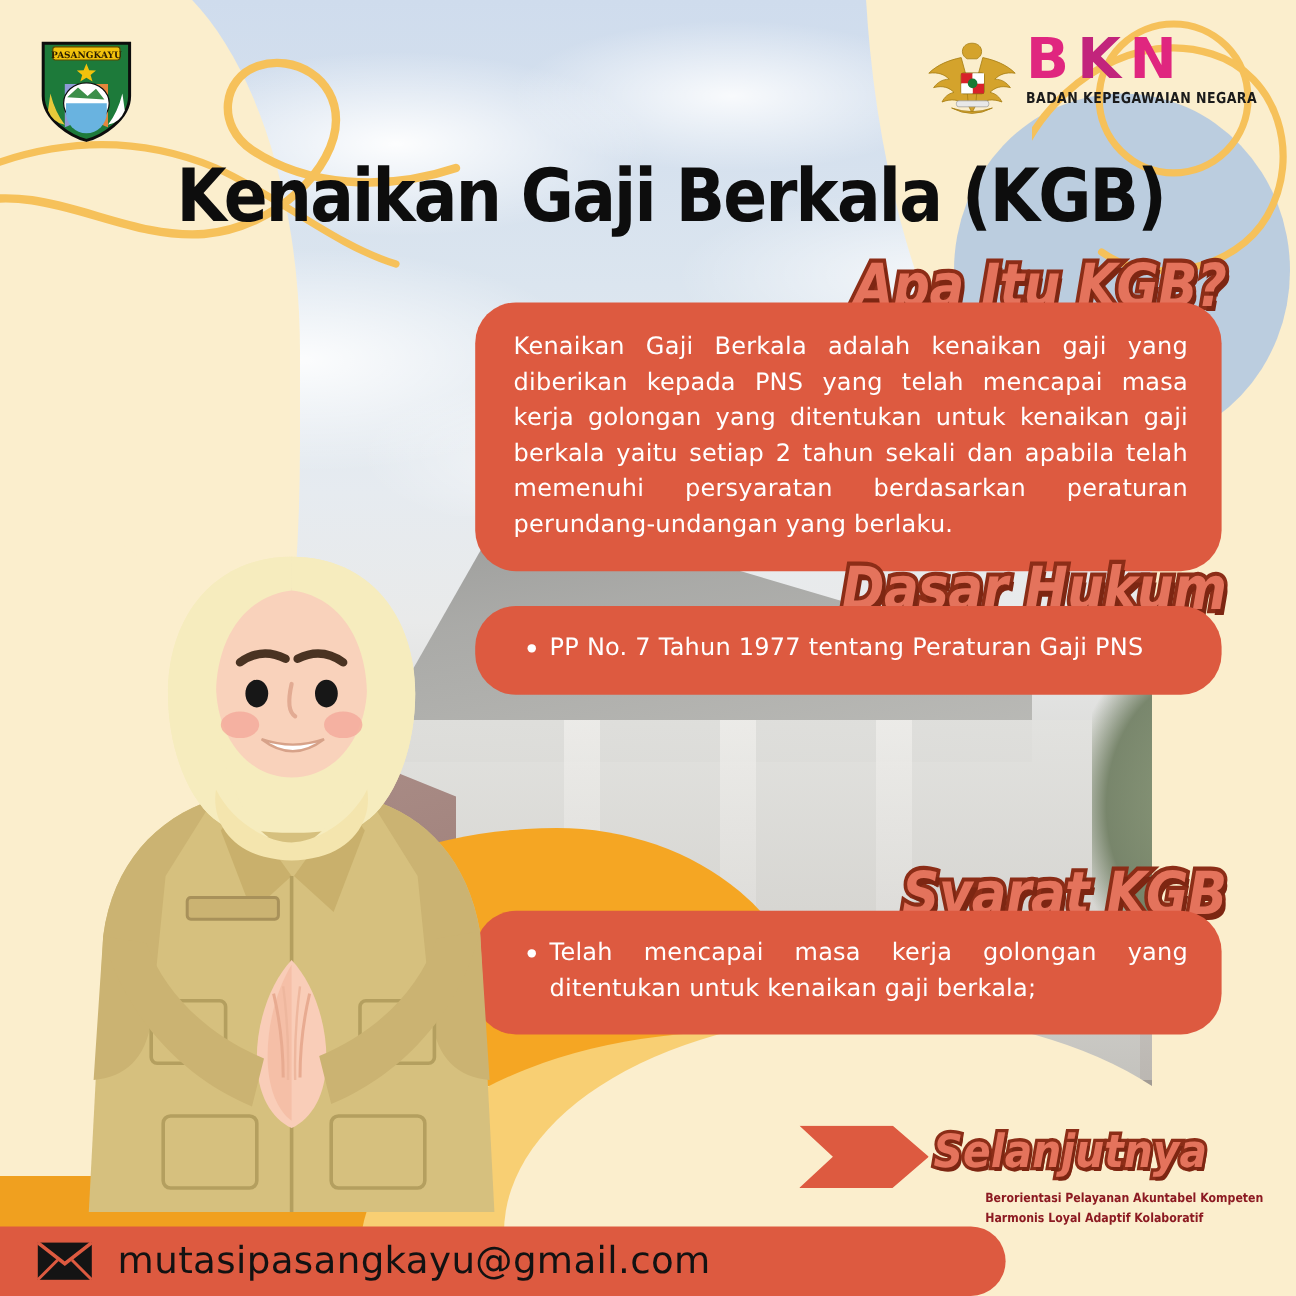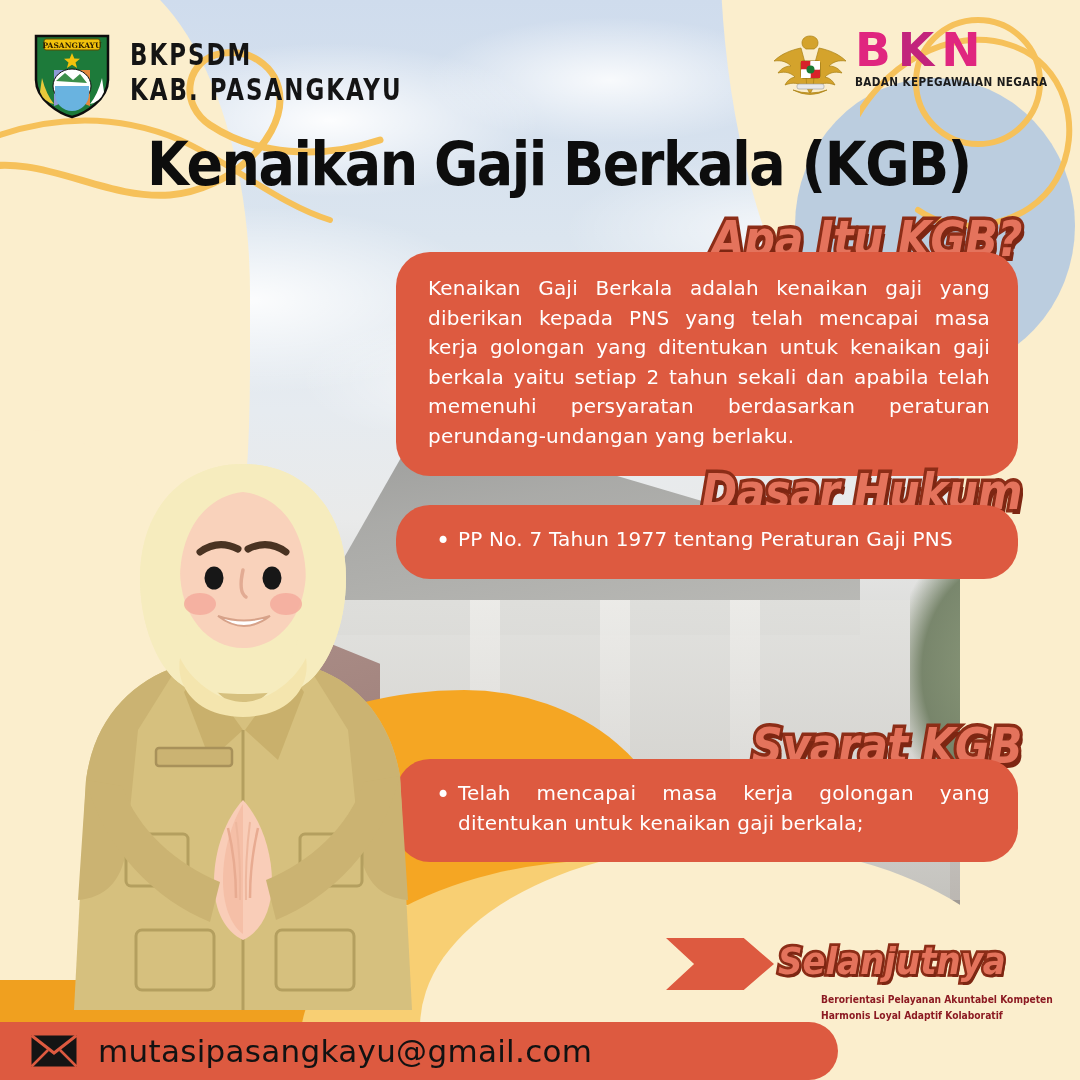--- a/index.html
+++ b/index.html
@@ -188,24 +188,20 @@
       <text x="42" y="24" font-family="'DejaVu Serif',serif" font-size="7.5" font-weight="bold" fill="#2a1d00" text-anchor="middle">PASANGKAYU</text>
       <polygon points="42,29 44.3,34.5 50,34.8 45.5,38.4 47.1,44 42,40.8 36.9,44 38.5,38.4 34,34.8 39.7,34.5" fill="#f2c20c"></polygon>
       <path d="M24,46 L24,82 C30,80 36,76 40,70 L40,46 Z" fill="#8e9ad6"></path>
       <path d="M44,46 L44,70 C48,76 54,80 60,82 L60,46 Z" fill="#e4873c"></path>
       <ellipse cx="42" cy="62" rx="19" ry="17" fill="#ffffff" stroke="#0d0d0d" stroke-width="1"></ellipse>
       <path d="M25,62 h34 v8 a17,17 0 0 1 -34,0 z" fill="#69b3e0"></path>
       <path d="M26,57 l9,-8 l8,7 l7,-6 l7,9 z" fill="#3c8f4a"></path>
       <path d="M12,54 q4,16 12,26 q-10,-2 -14,-12 z" fill="#e8c93a"></path>
       <path d="M72,54 q-4,16 -12,26 q10,-2 14,-12 z" fill="#ffffff"></path>
     </svg>
-    <div class="brand-text">
-      <div class="l1">BKPSDM</div>
-      <div class="l2">KAB. PASANGKAYU</div>
-    </div>
   </div>
 
   <div class="bkn">
     <svg class="garuda" viewBox="0 0 78 74">
       <g fill="#d4a32c" stroke="#a87f16" stroke-width=".7">
         <path d="M39,8 c-5,0 -8,3 -8,7 c0,3 2,5 4,6 l8,0 c2,-1 4,-3 4,-6 c0,-4 -3,-7 -8,-7 z"></path>
         <path d="M30,20 C20,22 10,26 3,33 c8,-1 13,1 17,5 c-6,0 -10,3 -13,7 c8,-2 13,0 17,4 c-5,1 -8,4 -10,8 c8,-3 14,-2 19,2 l6,-6 z"></path>
         <path d="M48,20 C58,22 68,26 75,33 c-8,-1 -13,1 -17,5 c6,0 10,3 13,7 c-8,-2 -13,0 -17,4 c5,1 8,4 10,8 c-8,-3 -14,-2 -19,2 l-6,-6 z"></path>
         <path d="M34,38 l10,0 l-2,22 l-3,6 l-3,-6 z"></path>
         <path d="M22,62 q17,9 34,0 q-17,6 -34,0 z"></path>

